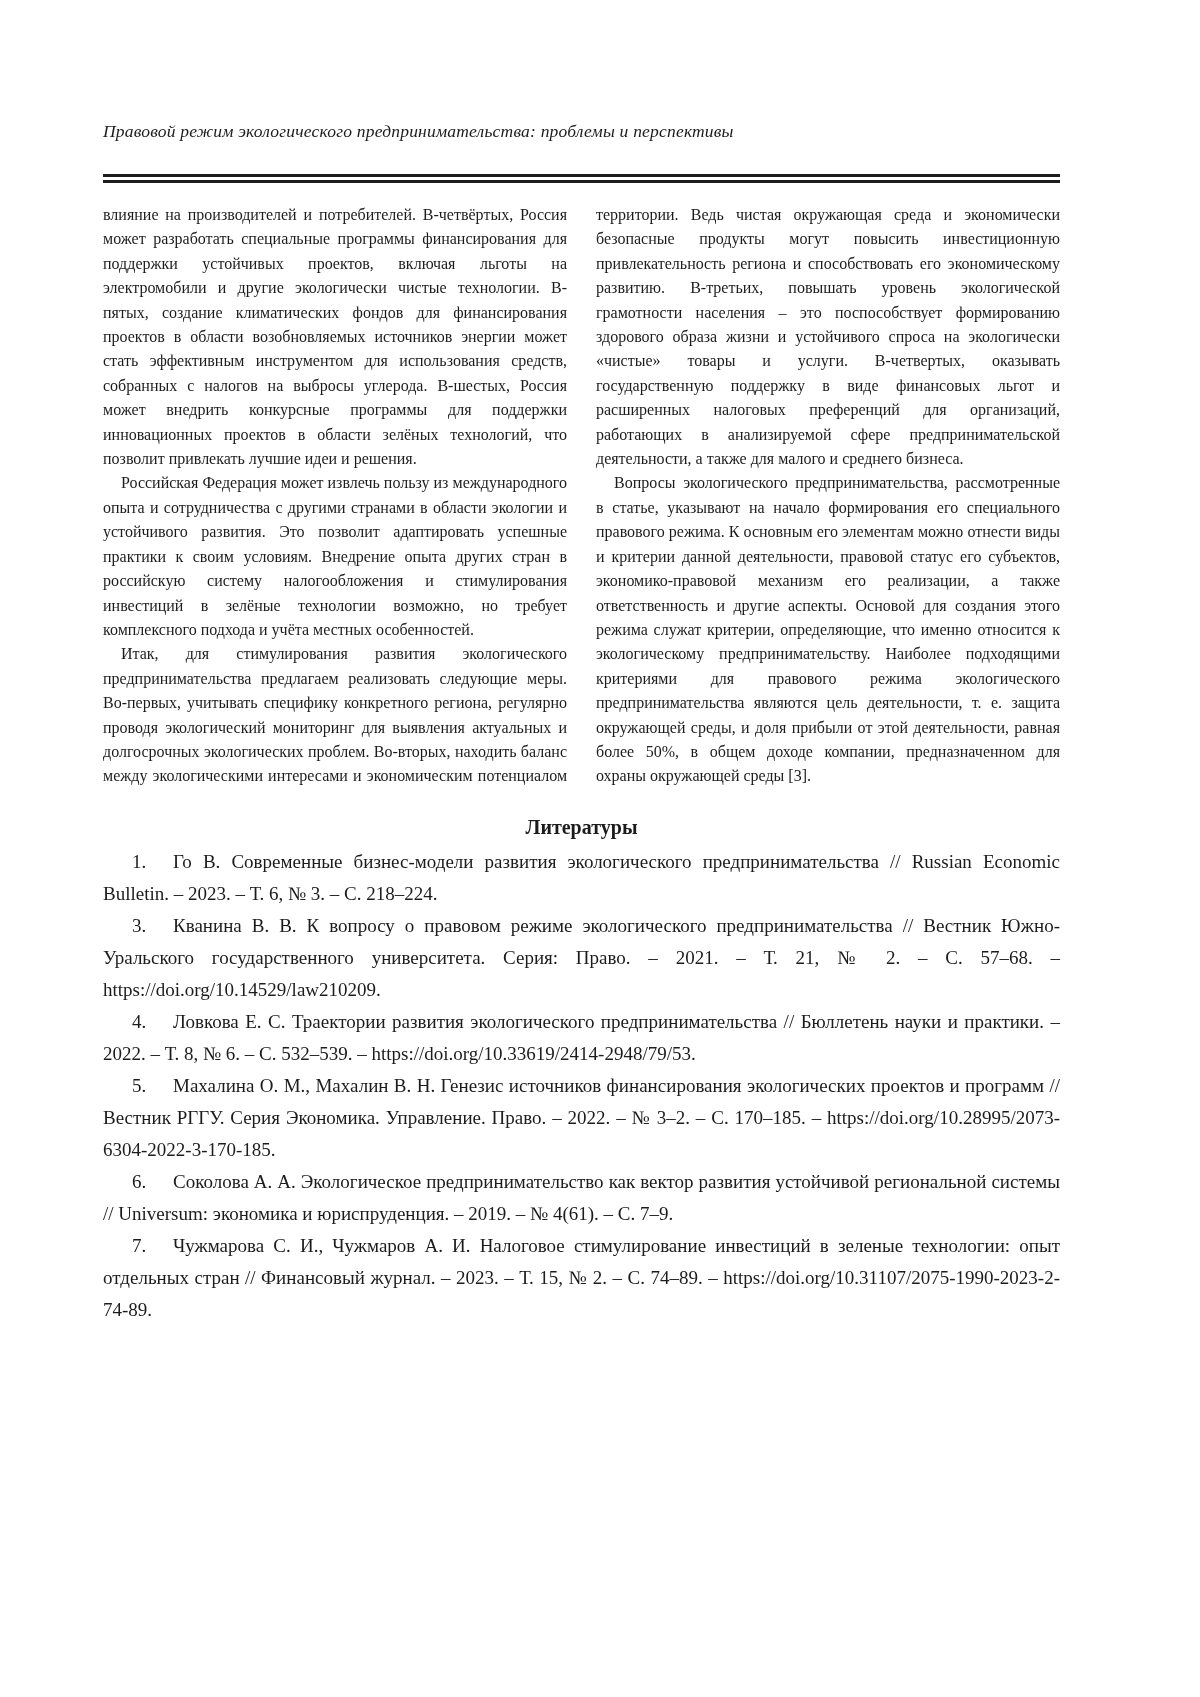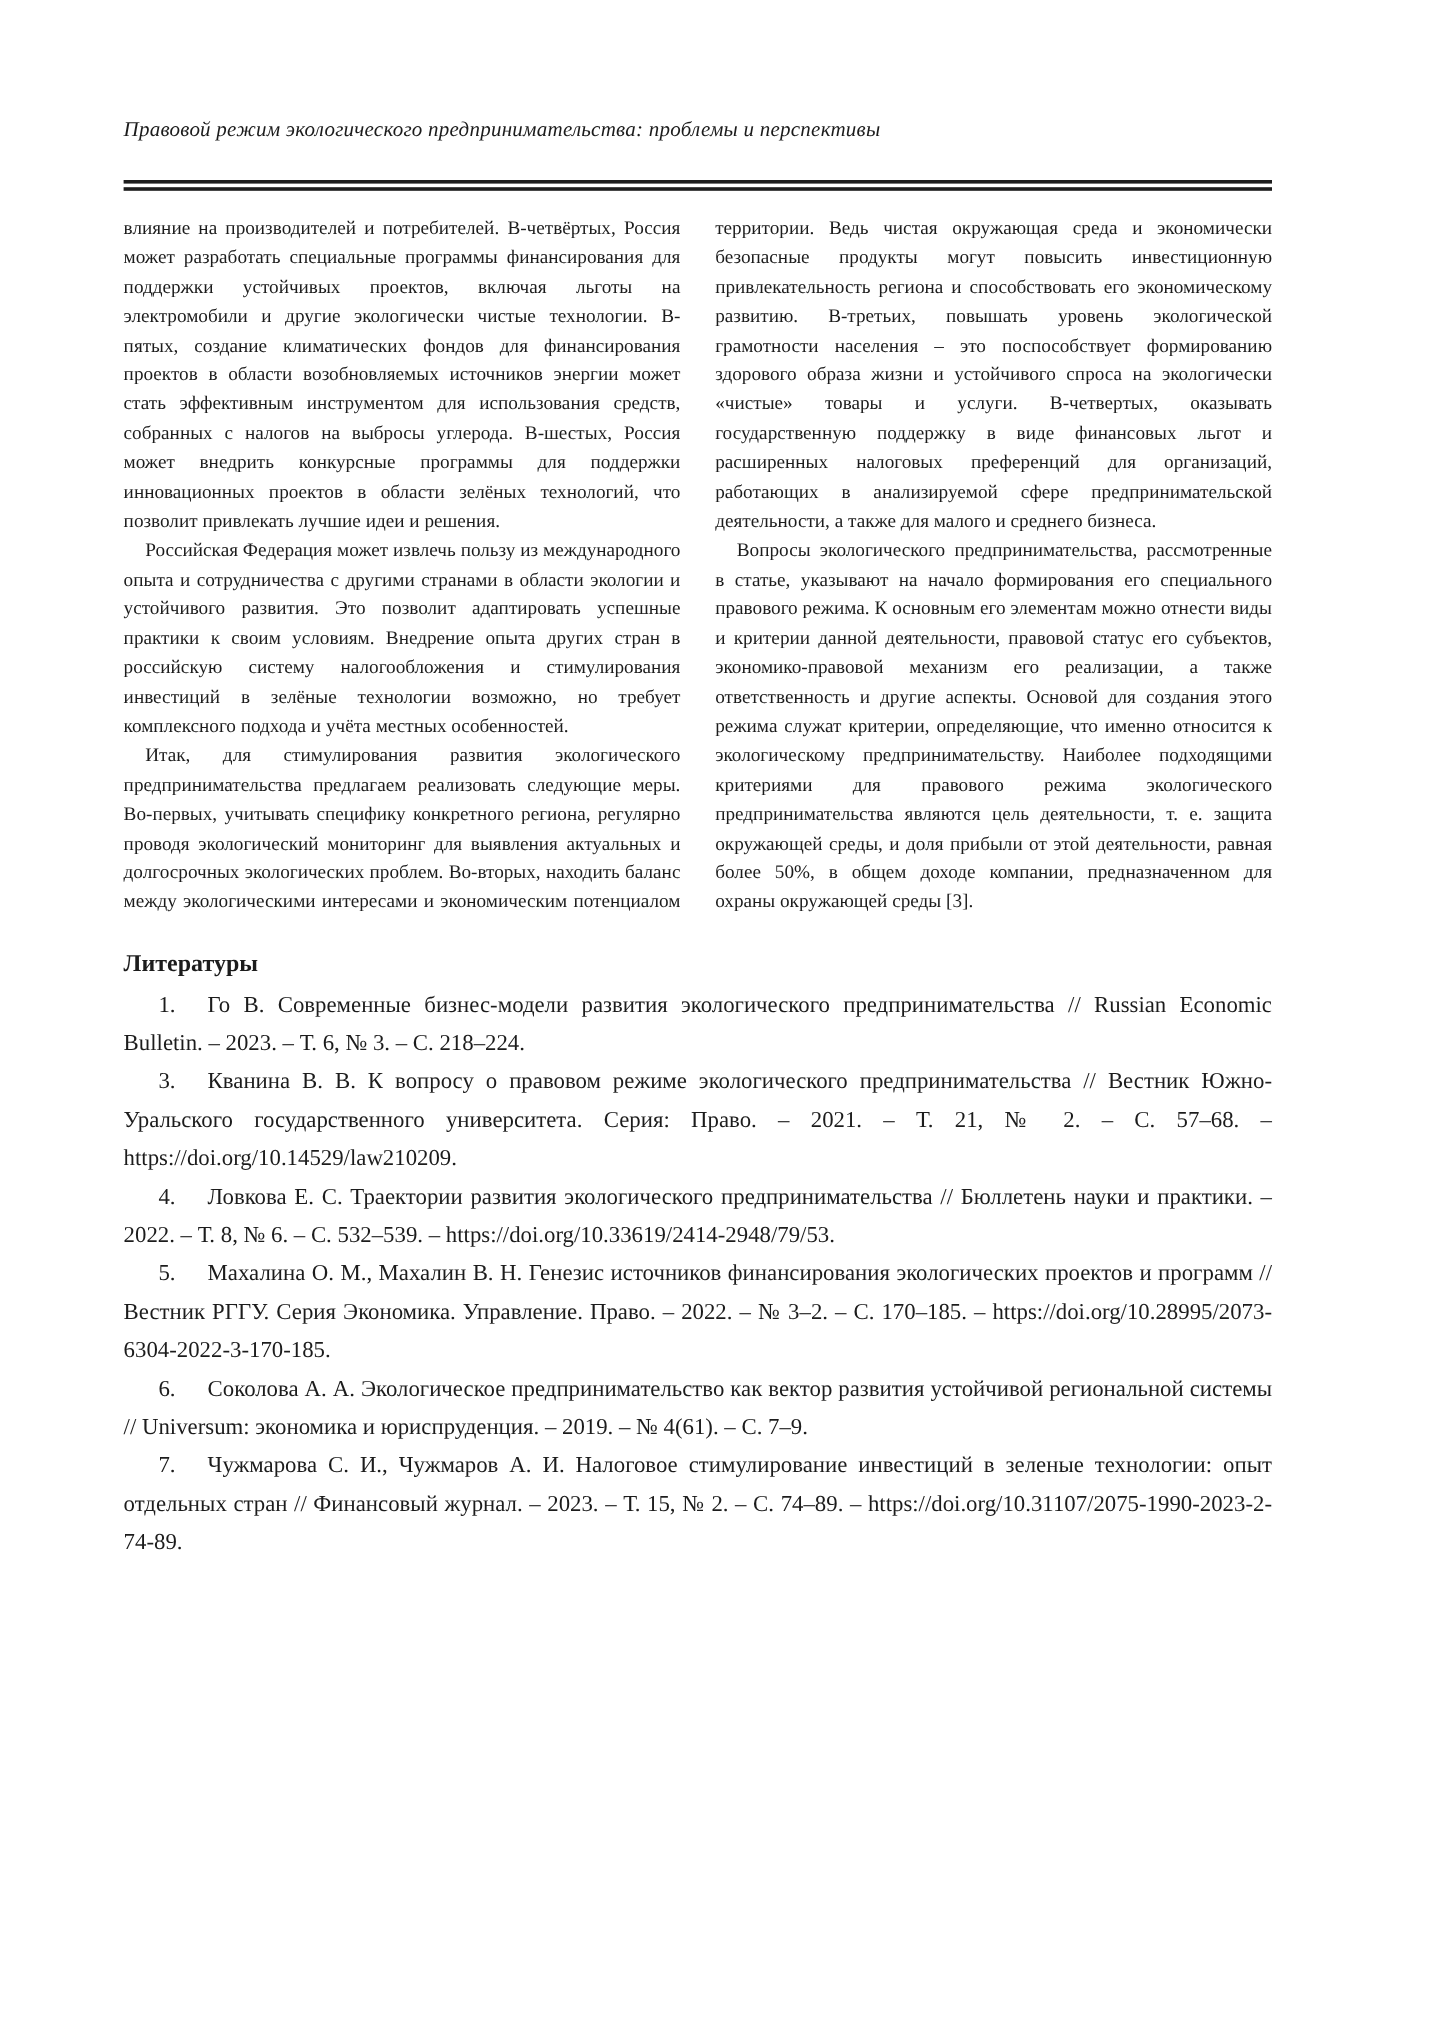--- a/index.html
+++ b/index.html
@@ -8,21 +8,21 @@
     background: #ffffff;
   }
   .page {
     position: relative;
     width: 1200px;
     height: 1403px;
     background: #ffffff;
     color: #1c1c1c;
     font-family: "Liberation Serif", "DejaVu Serif", serif;
     box-sizing: border-box;
-    padding: 96px 140px 0 103px;
+    padding: 120px 140px 0 103px;
     overflow: hidden;
   }
   .running-head {
     font-style: italic;
     font-size: 17.5px;
     line-height: 22px;
     letter-spacing: 0.2px;
     white-space: nowrap;
   }
   .double-rule {
@@ -44,21 +44,21 @@
     widows: 1;
   }
   .body-columns p {
     margin: 0;
   }
   .body-columns p.indent {
     text-indent: 18px;
   }
   .ref-heading {
     margin: 26px 0 6px 0;
-    text-align: left;
+    text-align: center;
     font-size: 20px;
     font-weight: bold;
     line-height: 25px;
   }
   .refs {
     font-size: 19px;
     line-height: 32px;
     text-align: justify;
     hyphens: auto;
     -webkit-hyphens: auto;

